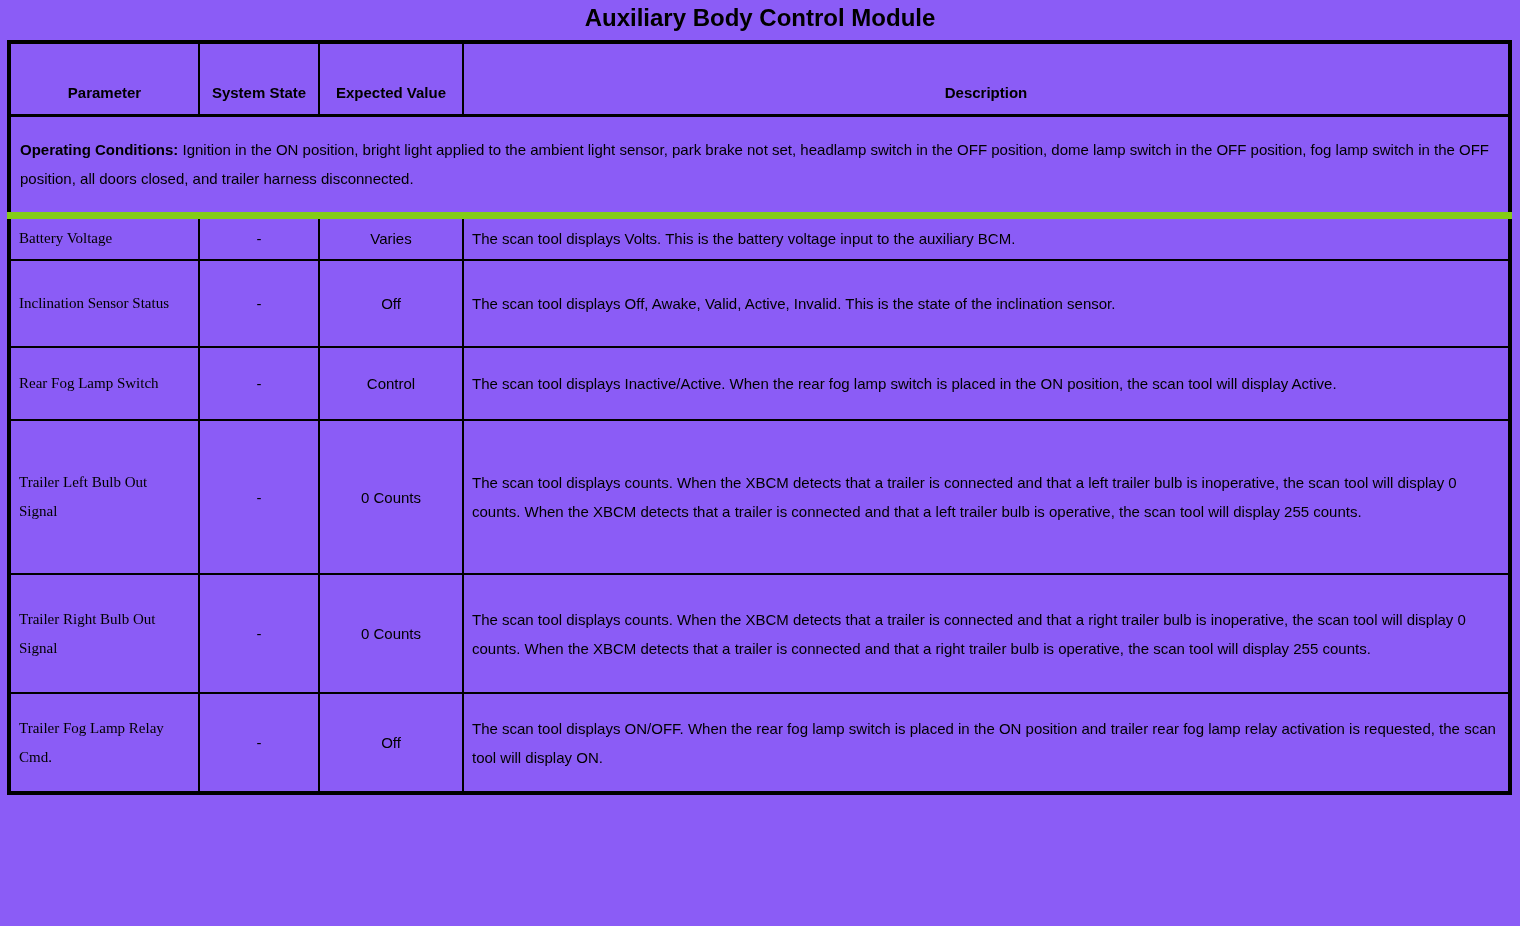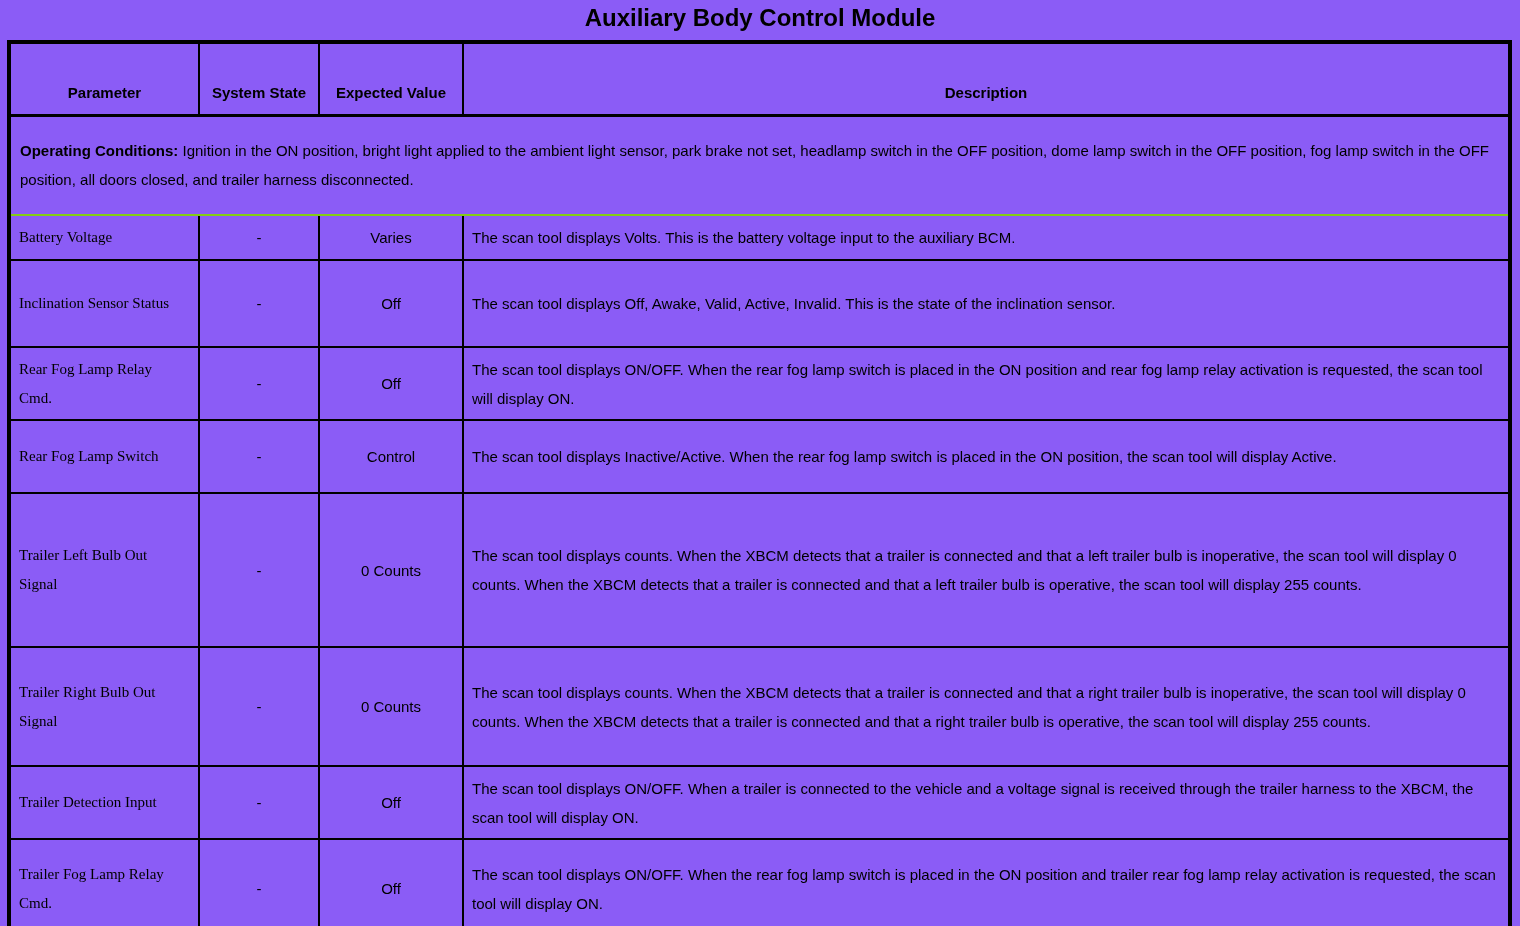--- a/index.html
+++ b/index.html
@@ -41,21 +41,21 @@
     word-wrap: break-word;
   }
   th {
     font-weight: bold;
     text-align: center;
     vertical-align: bottom;
     padding-bottom: 7px;
     border-bottom: 3px solid #000;
   }
   tr.op-row td {
-    border-bottom: 2px solid #84cc16;
+    border-bottom: 7px solid #84cc16;
     padding-left: 9px;
     padding-right: 8px;
   }
   td.param {
     text-align: left;
     padding-right: 20px;
     font-family: Liberation Serif, serif;
   }
   td.center {
     text-align: center;
@@ -113,26 +113,20 @@
         <td class="desc">The scan tool displays Volts. This is the battery voltage input to the auxiliary BCM.</td>
       </tr>
 
       <tr class="h2">
         <td class="param">Inclination Sensor Status</td>
         <td class="center">-</td>
         <td class="center">Off</td>
         <td class="desc">The scan tool displays Off, Awake, Valid, Active, Invalid. This is the state of the inclination sensor.</td>
       </tr>
 
-      <tr class="h3">
-        <td class="param">Rear Fog Lamp Relay Cmd.</td>
-        <td class="center">-</td>
-        <td class="center">Off</td>
-        <td class="desc">The scan tool displays ON/OFF. When the rear fog lamp switch is placed in the ON position and rear fog lamp relay activation is requested, the scan tool will display ON.</td>
-      </tr>
 
       <tr class="h4">
         <td class="param">Rear Fog Lamp Switch</td>
         <td class="center">-</td>
         <td class="center">Control</td>
         <td class="desc">The scan tool displays Inactive/Active. When the rear fog lamp switch is placed in the ON position, the scan tool will display Active.</td>
       </tr>
 
       <tr class="h5">
         <td class="param">Trailer Left Bulb Out Signal</td>
@@ -141,26 +135,20 @@
         <td class="desc">The scan tool displays counts. When the XBCM detects that a trailer is connected and that a left trailer bulb is inoperative, the scan tool will display 0 counts. When the XBCM detects that a trailer is connected and that a left trailer bulb is operative, the scan tool will display 255 counts.</td>
       </tr>
 
       <tr class="h6">
         <td class="param">Trailer Right Bulb Out Signal</td>
         <td class="center">-</td>
         <td class="center">0 Counts</td>
         <td class="desc">The scan tool displays counts. When the XBCM detects that a trailer is connected and that a right trailer bulb is inoperative, the scan tool will display 0 counts. When the XBCM detects that a trailer is connected and that a right trailer bulb is operative, the scan tool will display 255 counts.</td>
       </tr>
 
-      <tr class="h7">
-        <td class="param">Trailer Detection Input</td>
-        <td class="center">-</td>
-        <td class="center">Off</td>
-        <td class="desc">The scan tool displays ON/OFF. When a trailer is connected to the vehicle and a voltage signal is received through the trailer harness to the XBCM, the scan tool will display ON.</td>
-      </tr>
 
       <tr class="h8">
         <td class="param">Trailer Fog Lamp Relay Cmd.</td>
         <td class="center">-</td>
         <td class="center">Off</td>
         <td class="desc">The scan tool displays ON/OFF. When the rear fog lamp switch is placed in the ON position and trailer rear fog lamp relay activation is requested, the scan tool will display ON.</td>
       </tr>
     </tbody>
   </table>
 </div>

